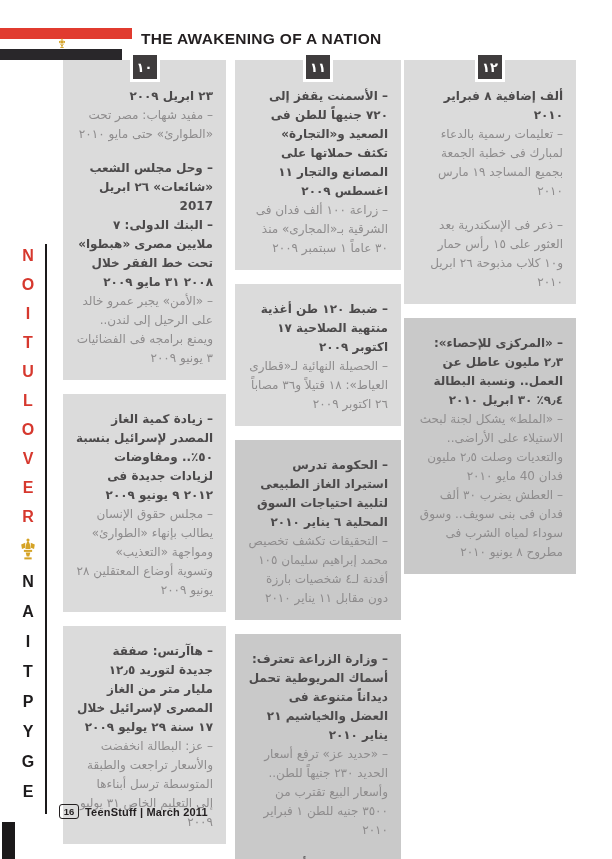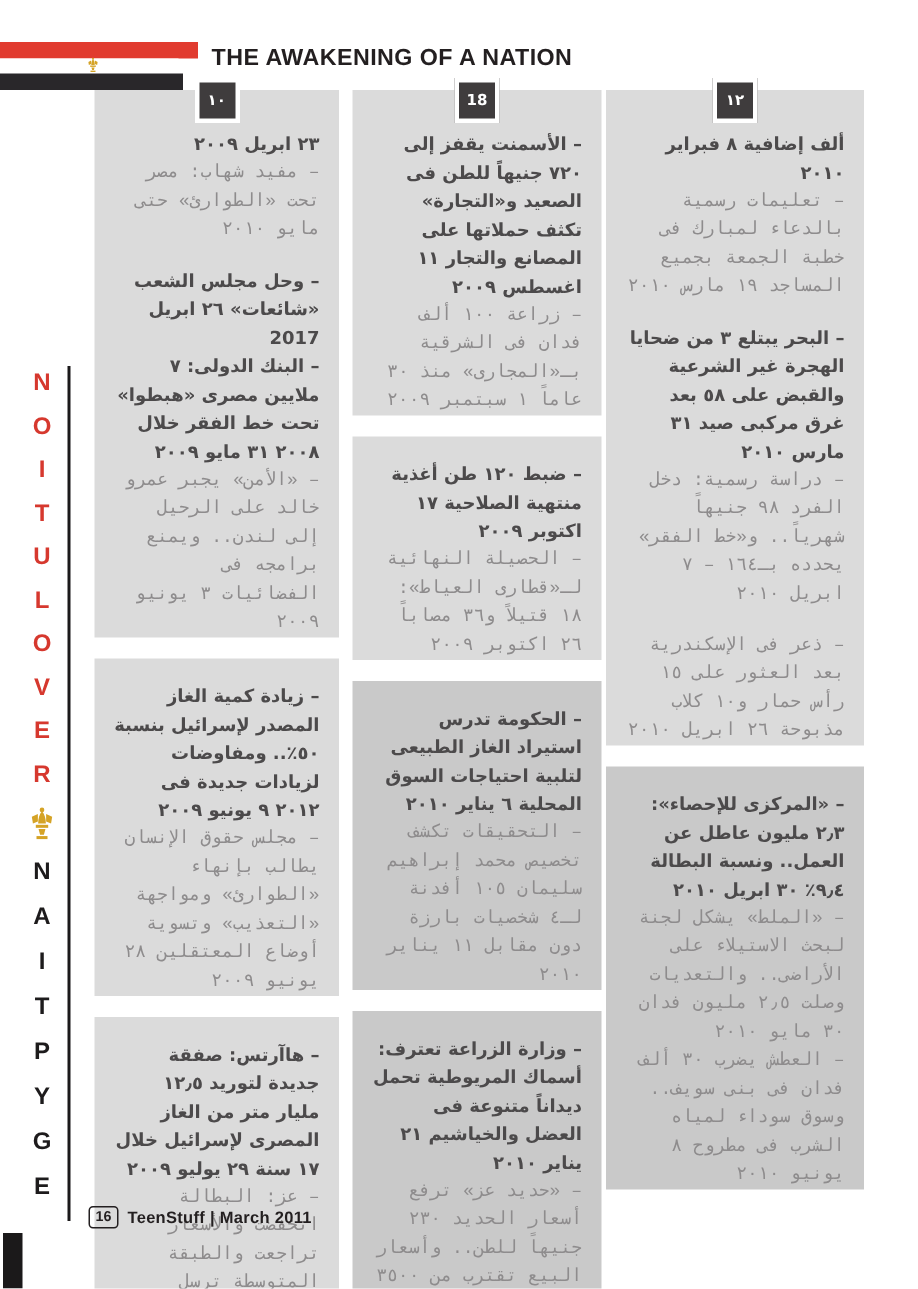--- a/index.html
+++ b/index.html
@@ -34,28 +34,28 @@
   .eagle-cell{height:36px;display:flex;align-items:center;justify-content:center;color:var(--gold);}
   .eagle-cell svg{width:22px;height:25px;}
 
   
   .column{position:absolute;top:60px;}
   .col-0{left:63px;width:163px;}
   .col-1{left:235px;width:166px;}
   .col-2{left:404px;width:172px;}
   .badge{position:absolute;top:-8px;left:50%;transform:translateX(-50%);
          width:24px;height:24px;background:var(--badge);border:3px solid #fff;
-         color:#fff;font-weight:bold;font-size:10px;display:flex;align-items:center;justify-content:center;z-index:2;}
-  .box{padding:16px 13px 0;margin-bottom:14px;background:var(--box-light);}
+         color:#fff;font-weight:bold;font-size:13px;display:flex;align-items:center;justify-content:center;z-index:2;}
+  .box{padding:16px 13px 12px;margin-bottom:14px;background:var(--box-light);}
   .box.first{padding-top:27px;}
   .box.dark{background:var(--box-dark);}
   .group + .group{margin-top:15px;}
   .para{direction:rtl;text-align:right;font-size:12px;line-height:19px;}
   .para.b{font-weight:bold;color:var(--txt-bold);}
-  .para.r{color:var(--txt-reg);font-family:Liberation Mono, monospace;}
+  .para.r{color:var(--txt-reg);}
 
   
   .footer{position:absolute;left:59px;top:804px;display:flex;align-items:center;gap:6px;
           font-family:"Liberation Sans",sans-serif;color:var(--ink);}
   .pagenum{display:inline-flex;align-items:center;justify-content:center;min-width:14px;height:13px;
            padding:0 2px;border:1.5px solid var(--ink);border-radius:3px;font-size:9.5px;font-weight:bold;}
   .issue{font-size:11px;font-weight:bold;letter-spacing:.2px;text-align:right;}
 
   .corner-bar{position:absolute;left:2px;top:822px;width:13px;height:37px;background:#1b191a;}
 </style>
@@ -139,21 +139,21 @@
           </div>
         </div>
         <div class="box light">
           <div class="group">
             <div class="para b" dir="rtl">– هاآرتس: صفقة جديدة لتوريد ١٢٫٥ مليار متر من الغاز المصرى لإسرائيل خلال ١٧ سنة ٢٩ يوليو ٢٠٠٩</div>
             <div class="para r" dir="rtl">– عز: البطالة انخفضت والأسعار تراجعت والطبقة المتوسطة ترسل أبناءها إلى التعليم الخاص ٣١ يوليو ٢٠٠٩</div>
           </div>
         </div>
       </div>
       <div class="column col-1">
-        <div class="badge">18</div>
+        <div class="badge">١١</div>
         <div class="box light first">
           <div class="group">
             <div class="para b" dir="rtl">– الأسمنت يقفز إلى ٧٢٠ جنيهاً للطن فى الصعيد و«التجارة» تكثف حملاتها على المصانع والتجار ١١ اغسطس ٢٠٠٩</div>
             <div class="para r" dir="rtl">– زراعة ١٠٠ ألف فدان فى الشرقية بـ«المجارى» منذ ٣٠ عاماً ١ سبتمبر ٢٠٠٩</div>
           </div>
         </div>
         <div class="box light">
           <div class="group">
             <div class="para b" dir="rtl">– ضبط ١٢٠ طن أغذية منتهية الصلاحية ١٧ اكتوبر ٢٠٠٩</div>
             <div class="para r" dir="rtl">– الحصيلة النهائية لـ«قطارى العياط»: ١٨ قتيلاً و٣٦ مصاباً ٢٦ اكتوبر ٢٠٠٩</div>
@@ -176,31 +176,27 @@
         </div>
       </div>
       <div class="column col-2">
         <div class="badge">١٢</div>
         <div class="box light first">
           <div class="group">
             <div class="para b" dir="rtl">ألف إضافية ٨ فبراير ٢٠١٠</div>
             <div class="para r" dir="rtl">– تعليمات رسمية بالدعاء لمبارك فى خطبة الجمعة بجميع المساجد ١٩ مارس ٢٠١٠</div>
           </div>
           <div class="group">
-            <div class="para b" dir="rtl">– البحر يبتلع ٣ من ضحايا الهجرة غير الشرعية والقبض على ٥٨ بعد غرق مركبى صيد ٣١ مارس ٢٠١٠</div>
-            <div class="para r" dir="rtl">– دراسة رسمية: دخل الفرد ٩٨ جنيهاً شهرياً.. و«خط الفقر» يحدده بـ١٦٤ – ٧ ابريل ٢٠١٠</div>
-          </div>
-          <div class="group">
             <div class="para r" dir="rtl">– ذعر فى الإسكندرية بعد العثور على ١٥ رأس حمار و١٠ كلاب مذبوحة ٢٦ ابريل ٢٠١٠</div>
           </div>
         </div>
         <div class="box dark">
           <div class="group">
             <div class="para b" dir="rtl">– «المركزى للإحصاء»: ٢٫٣ مليون عاطل عن العمل.. ونسبة البطالة ٩٫٤٪ ٣٠ ابريل ٢٠١٠</div>
-            <div class="para r" dir="rtl">– «الملط» يشكل لجنة لبحث الاستيلاء على الأراضى.. والتعديات وصلت ٢٫٥ مليون فدان ٣٠ مايو ٢٠١٠</div>
+            <div class="para r" dir="rtl">– «الملط» يشكل لجنة لبحث الاستيلاء على الأراضى.. والتعديات وصلت ٢٫٥ مليون فدان 40 مايو ٢٠١٠</div>
             <div class="para r" dir="rtl">– العطش يضرب ٣٠ ألف فدان فى بنى سويف.. وسوق سوداء لمياه الشرب فى مطروح ٨ يونيو ٢٠١٠</div>
           </div>
         </div>
       </div>
     </div>
 
   <div class="footer">
     <span class="pagenum">16</span>
     <span class="issue">TeenStuff | March 2011</span>
   </div>

